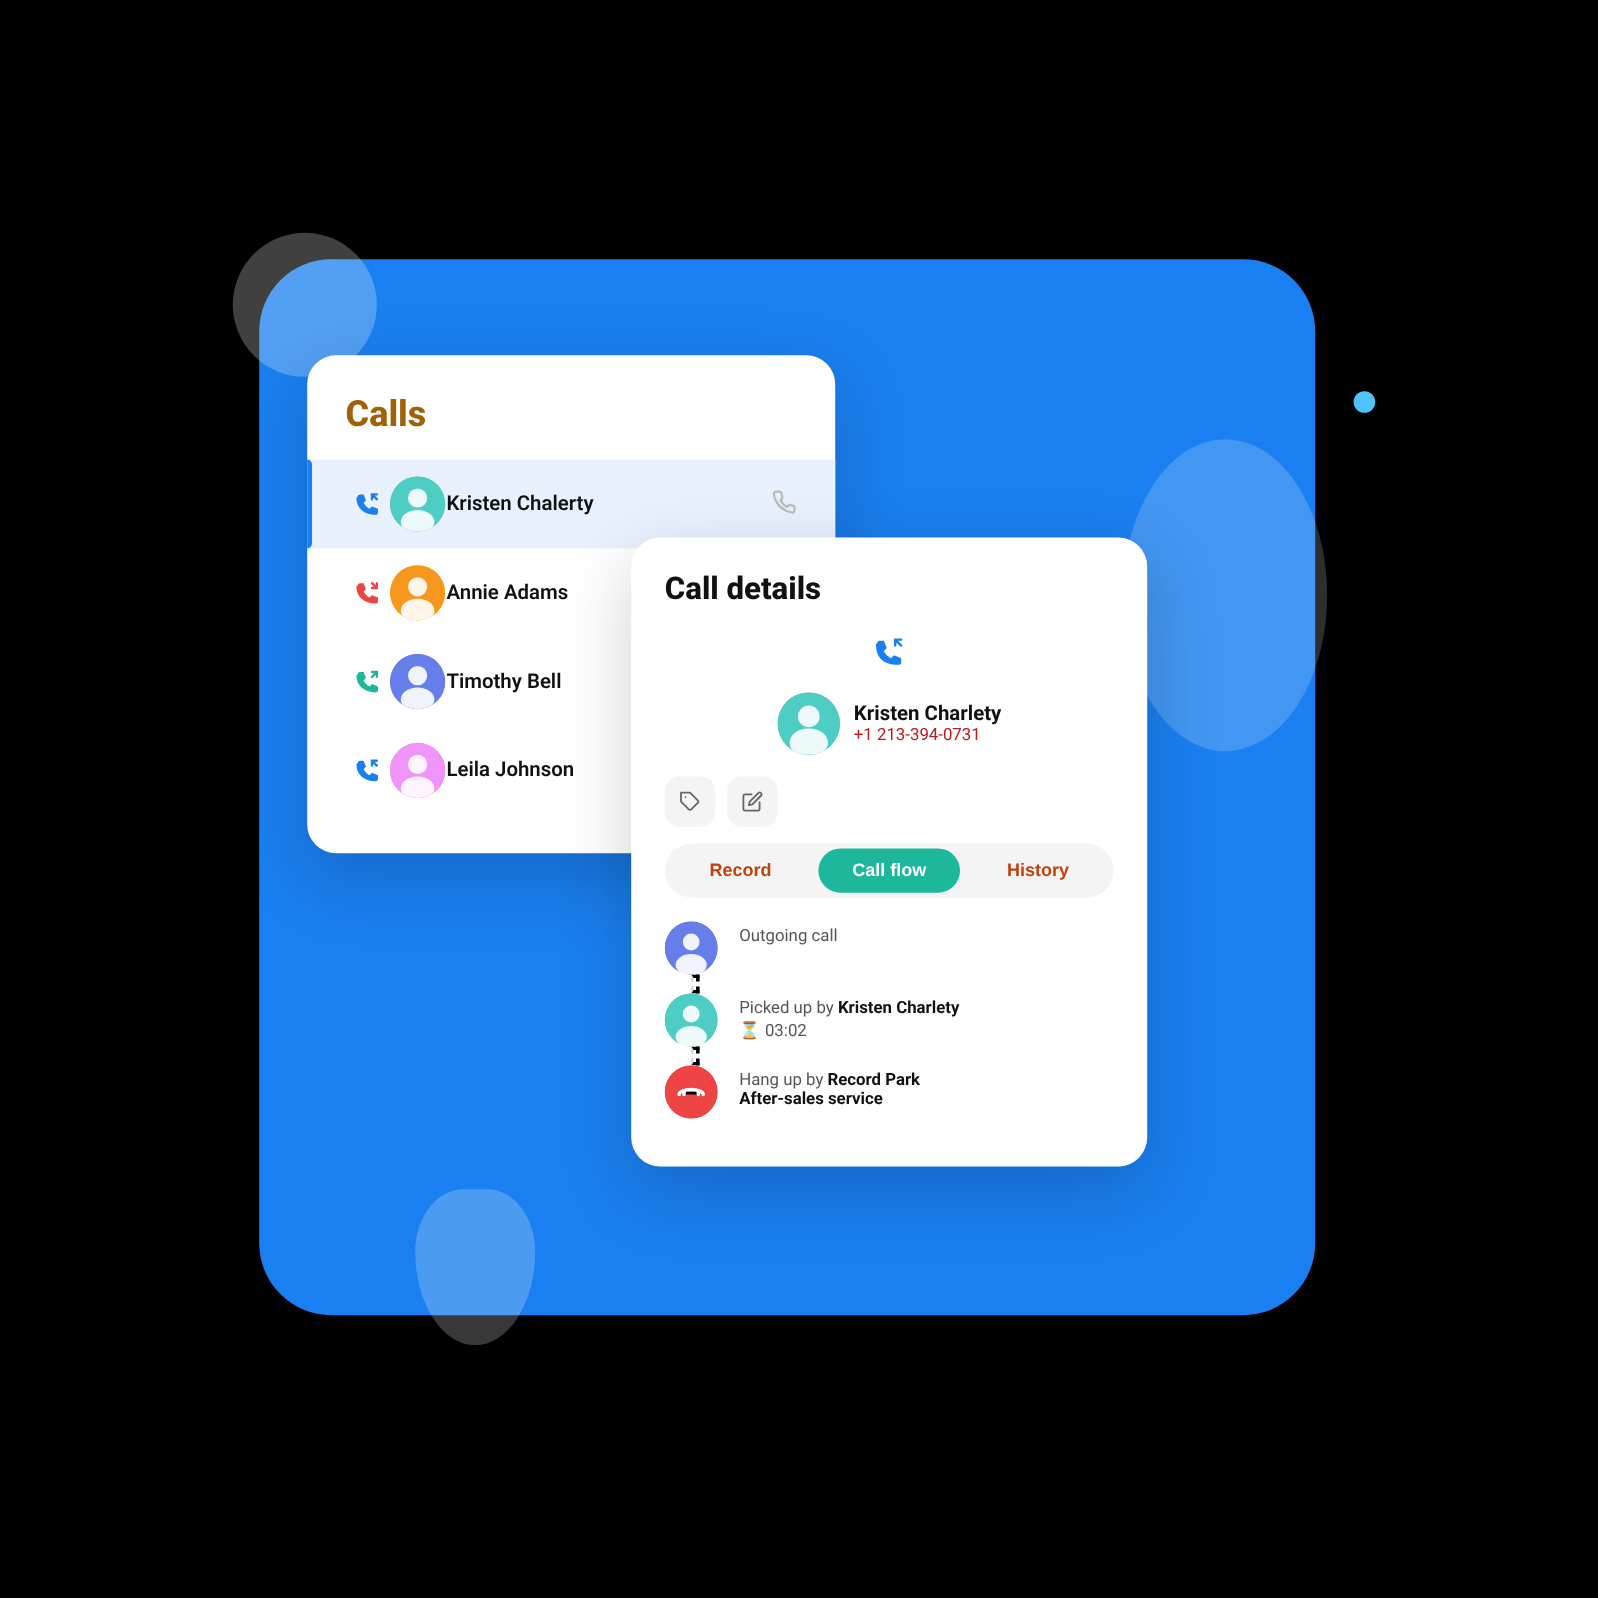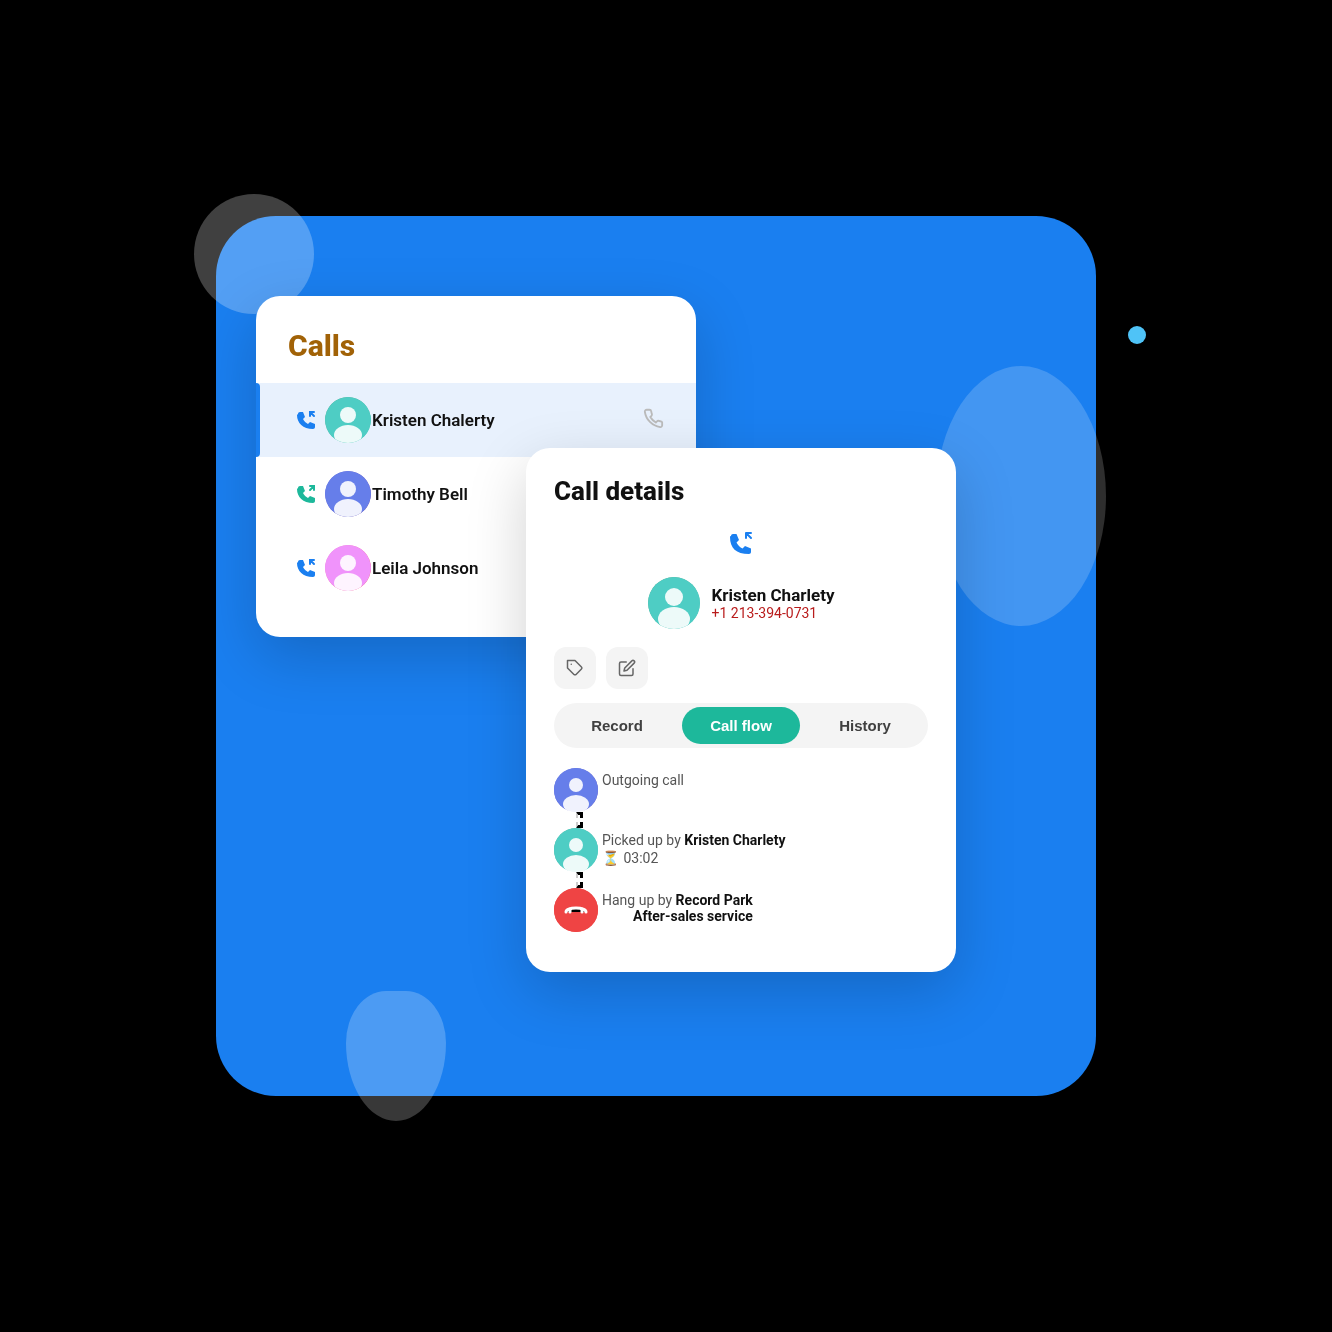--- a/index.html
+++ b/index.html
@@ -255,44 +255,43 @@
     }
 
     .tab {
       flex: 1;
       padding: 10px 16px;
       border-radius: 50px;
       text-align: center;
       font-size: 15px;
       font-weight: 600;
       cursor: pointer;
-      color: #404040;
+      color: #c2410c;
       background: transparent;
       border: none;
     }
 
     .tab.active {
       background: #1db89b;
       color: #fff;
       text-align: center;
     }
 
     .timeline {
       display: flex;
       flex-direction: column;
       gap: 0;
     }
 
     .timeline-item {
       display: flex;
       align-items: flex-start;
-      gap: 4px;
+      gap: 18px;
       position: relative;
       padding-bottom: 16px;
-      text-align: right;
     }
 
     .timeline-item:not(:last-child)::after {
       content: '';
       position: absolute;
       left: 22px;
       top: 44px;
       bottom: 0;
       width: 2px;
       background: #e0e0e0;
@@ -373,20 +372,36 @@
         </svg>
       </div>
       <span class="call-name">Kristen Chalerty</span>
       <span class="call-phone-icon">
         <svg width="22" height="22" viewBox="0 0 24 24" fill="none" stroke="#bbb" stroke-width="2" stroke-linecap="round">
           <path d="M22 16.92v3a2 2 0 01-2.18 2A19.79 19.79 0 013.09 5.18 2 2 0 015.07 3h3a2 2 0 012 1.72c.127.96.361 1.903.7 2.81a2 2 0 01-.45 2.11L9.09 10.91a16 16 0 006 6l1.27-1.27a2 2 0 012.11-.45c.907.339 1.85.573 2.81.7A2 2 0 0122 16.92z"></path>
         </svg>
       </span>
     </div>
 
+    <div class="call-item">
+      <div class="call-type-icon">
+        <svg width="28" height="28" viewBox="0 0 28 28" fill="none">
+          <path d="M6 8c0-1.1.9-2 2-2h3l2 5-2 2c1 2 3 4 5 5l2-2 5 2v3c0 1.1-.9 2-2 2C11 23 5 17 5 9a3 3 0 011-1z" fill="#ef4444"></path>
+          <path d="M22 10l-4-4M18 10h4V6" stroke="#ef4444" stroke-width="2" stroke-linecap="round"></path>
+        </svg>
+      </div>
+      <div class="avatar avatar-annie">
+        <svg width="46" height="46" viewBox="0 0 46 46">
+          <circle cx="23" cy="23" r="23" fill="#f7971e"></circle>
+          <circle cx="23" cy="18" r="8" fill="#fff" opacity="0.9"></circle>
+          <ellipse cx="23" cy="38" rx="14" ry="10" fill="#fff" opacity="0.9"></ellipse>
+        </svg>
+      </div>
+      <span class="call-name">Annie Adams</span>
+    </div>
 
     <div class="call-item">
       <div class="call-type-icon">
         <svg width="28" height="28" viewBox="0 0 28 28" fill="none">
           <path d="M6 8c0-1.1.9-2 2-2h3l2 5-2 2c1 2 3 4 5 5l2-2 5 2v3c0 1.1-.9 2-2 2C11 23 5 17 5 9a3 3 0 011-1z" fill="#1db89b"></path>
           <path d="M18 10l4-4M22 10V6h-4" stroke="#1db89b" stroke-width="2" stroke-linecap="round"></path>
         </svg>
       </div>
       <div class="avatar avatar-timothy">
         <svg width="46" height="46" viewBox="0 0 46 46">

